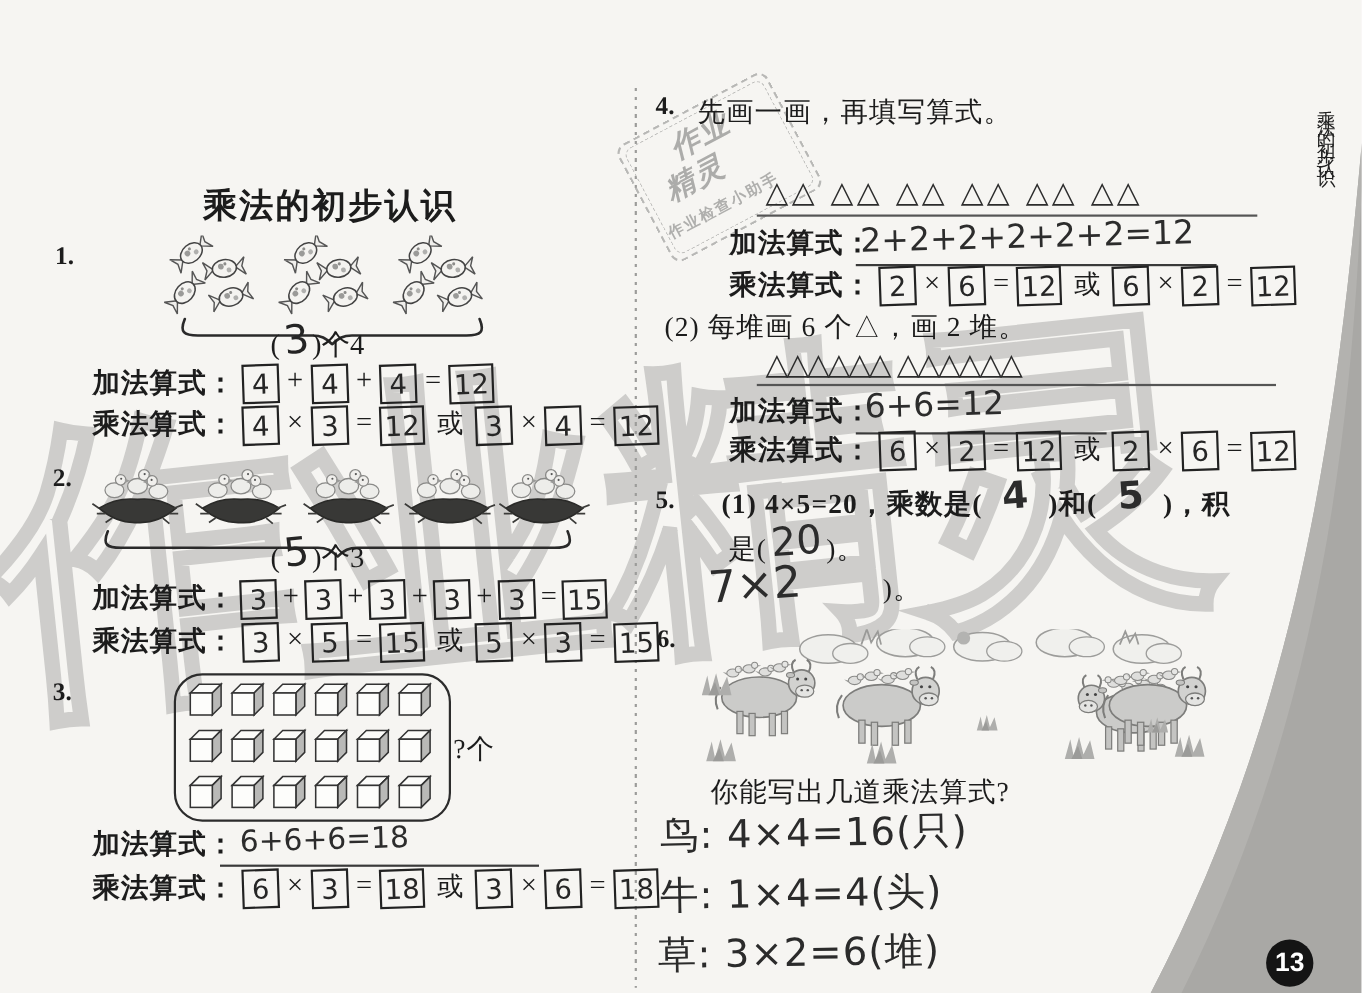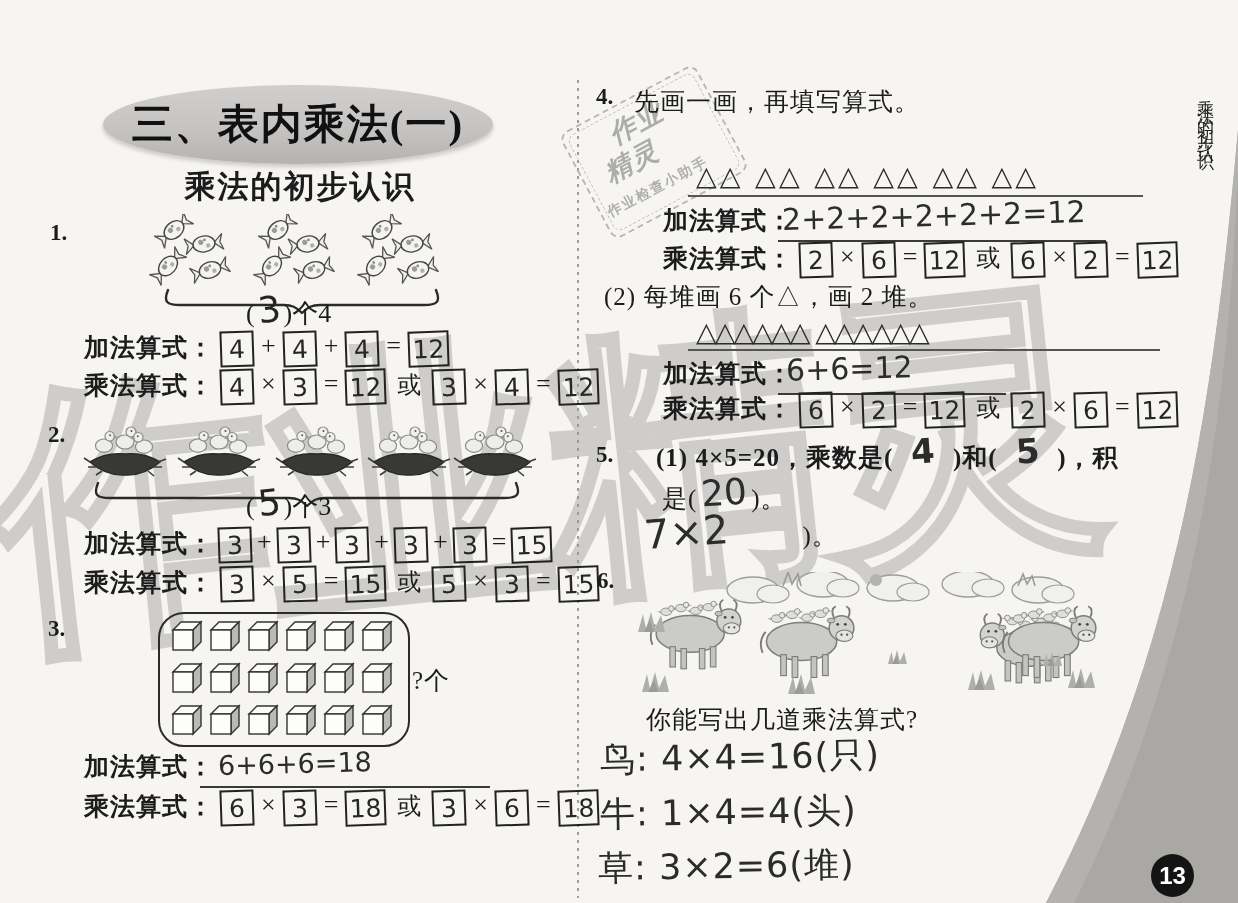--- a/index.html
+++ b/index.html
@@ -63,23 +63,20 @@
 
   <div class="wm-big">作业精灵</div>
 
   <div class="divider"></div>
 
   <svg class="abs" style="left:0;top:0;" width="1238" height="903" viewBox="0 0 1238 903">
     <path d="M1238,130 C1214,400 1178,650 1046,903 L1238,903 Z" fill="#a9a8a5"></path>
     <path d="M1238,130 C1214,400 1178,650 1046,903 L1074,903 C1196,660 1228,410 1238,170 Z" fill="#b3b2af"></path>
   </svg>
 
-  <div class="badge">
-    <span>三、表内乘法(一)</span>
-  </div>
   <div class="subtitle">乘法的初步认识</div>
 
   <div class="stamp">
     <span class="s1">作业</span>
     <span class="s2">精灵</span>
     <span class="s3">作业检查小助手</span>
   </div>
 
   <div class="pnum" style="left:50px;top:220px;">1.</div>
 

